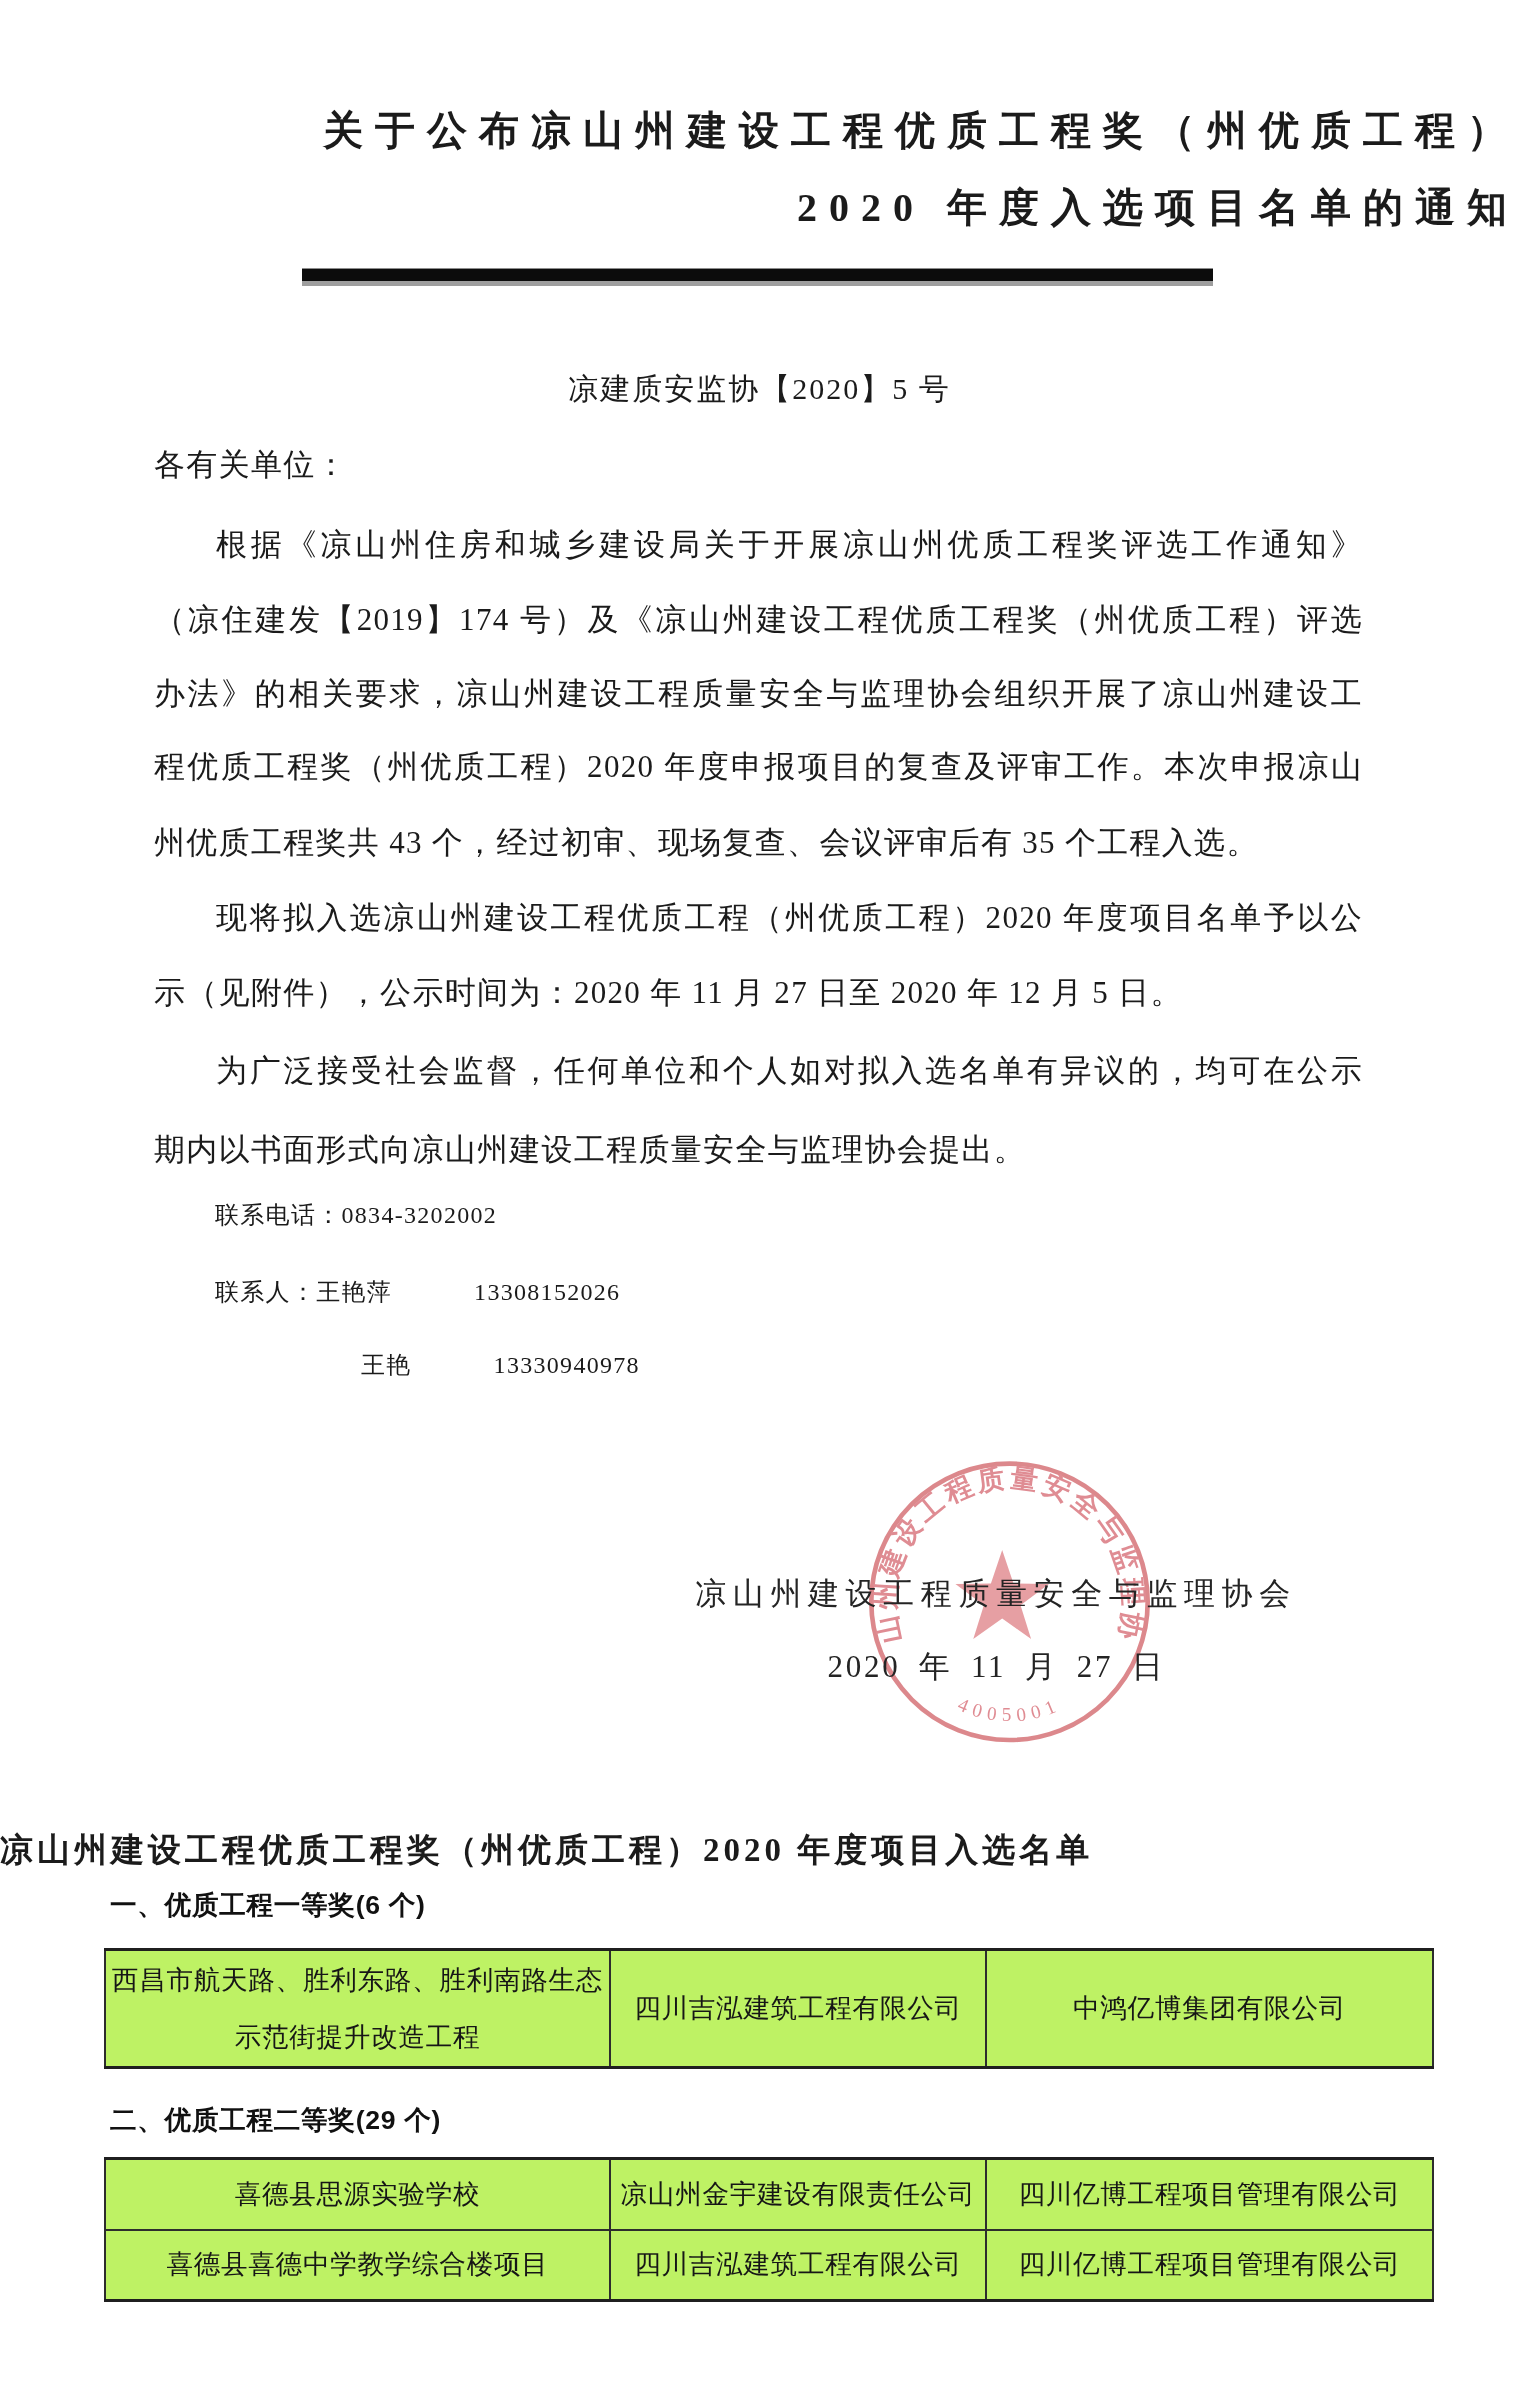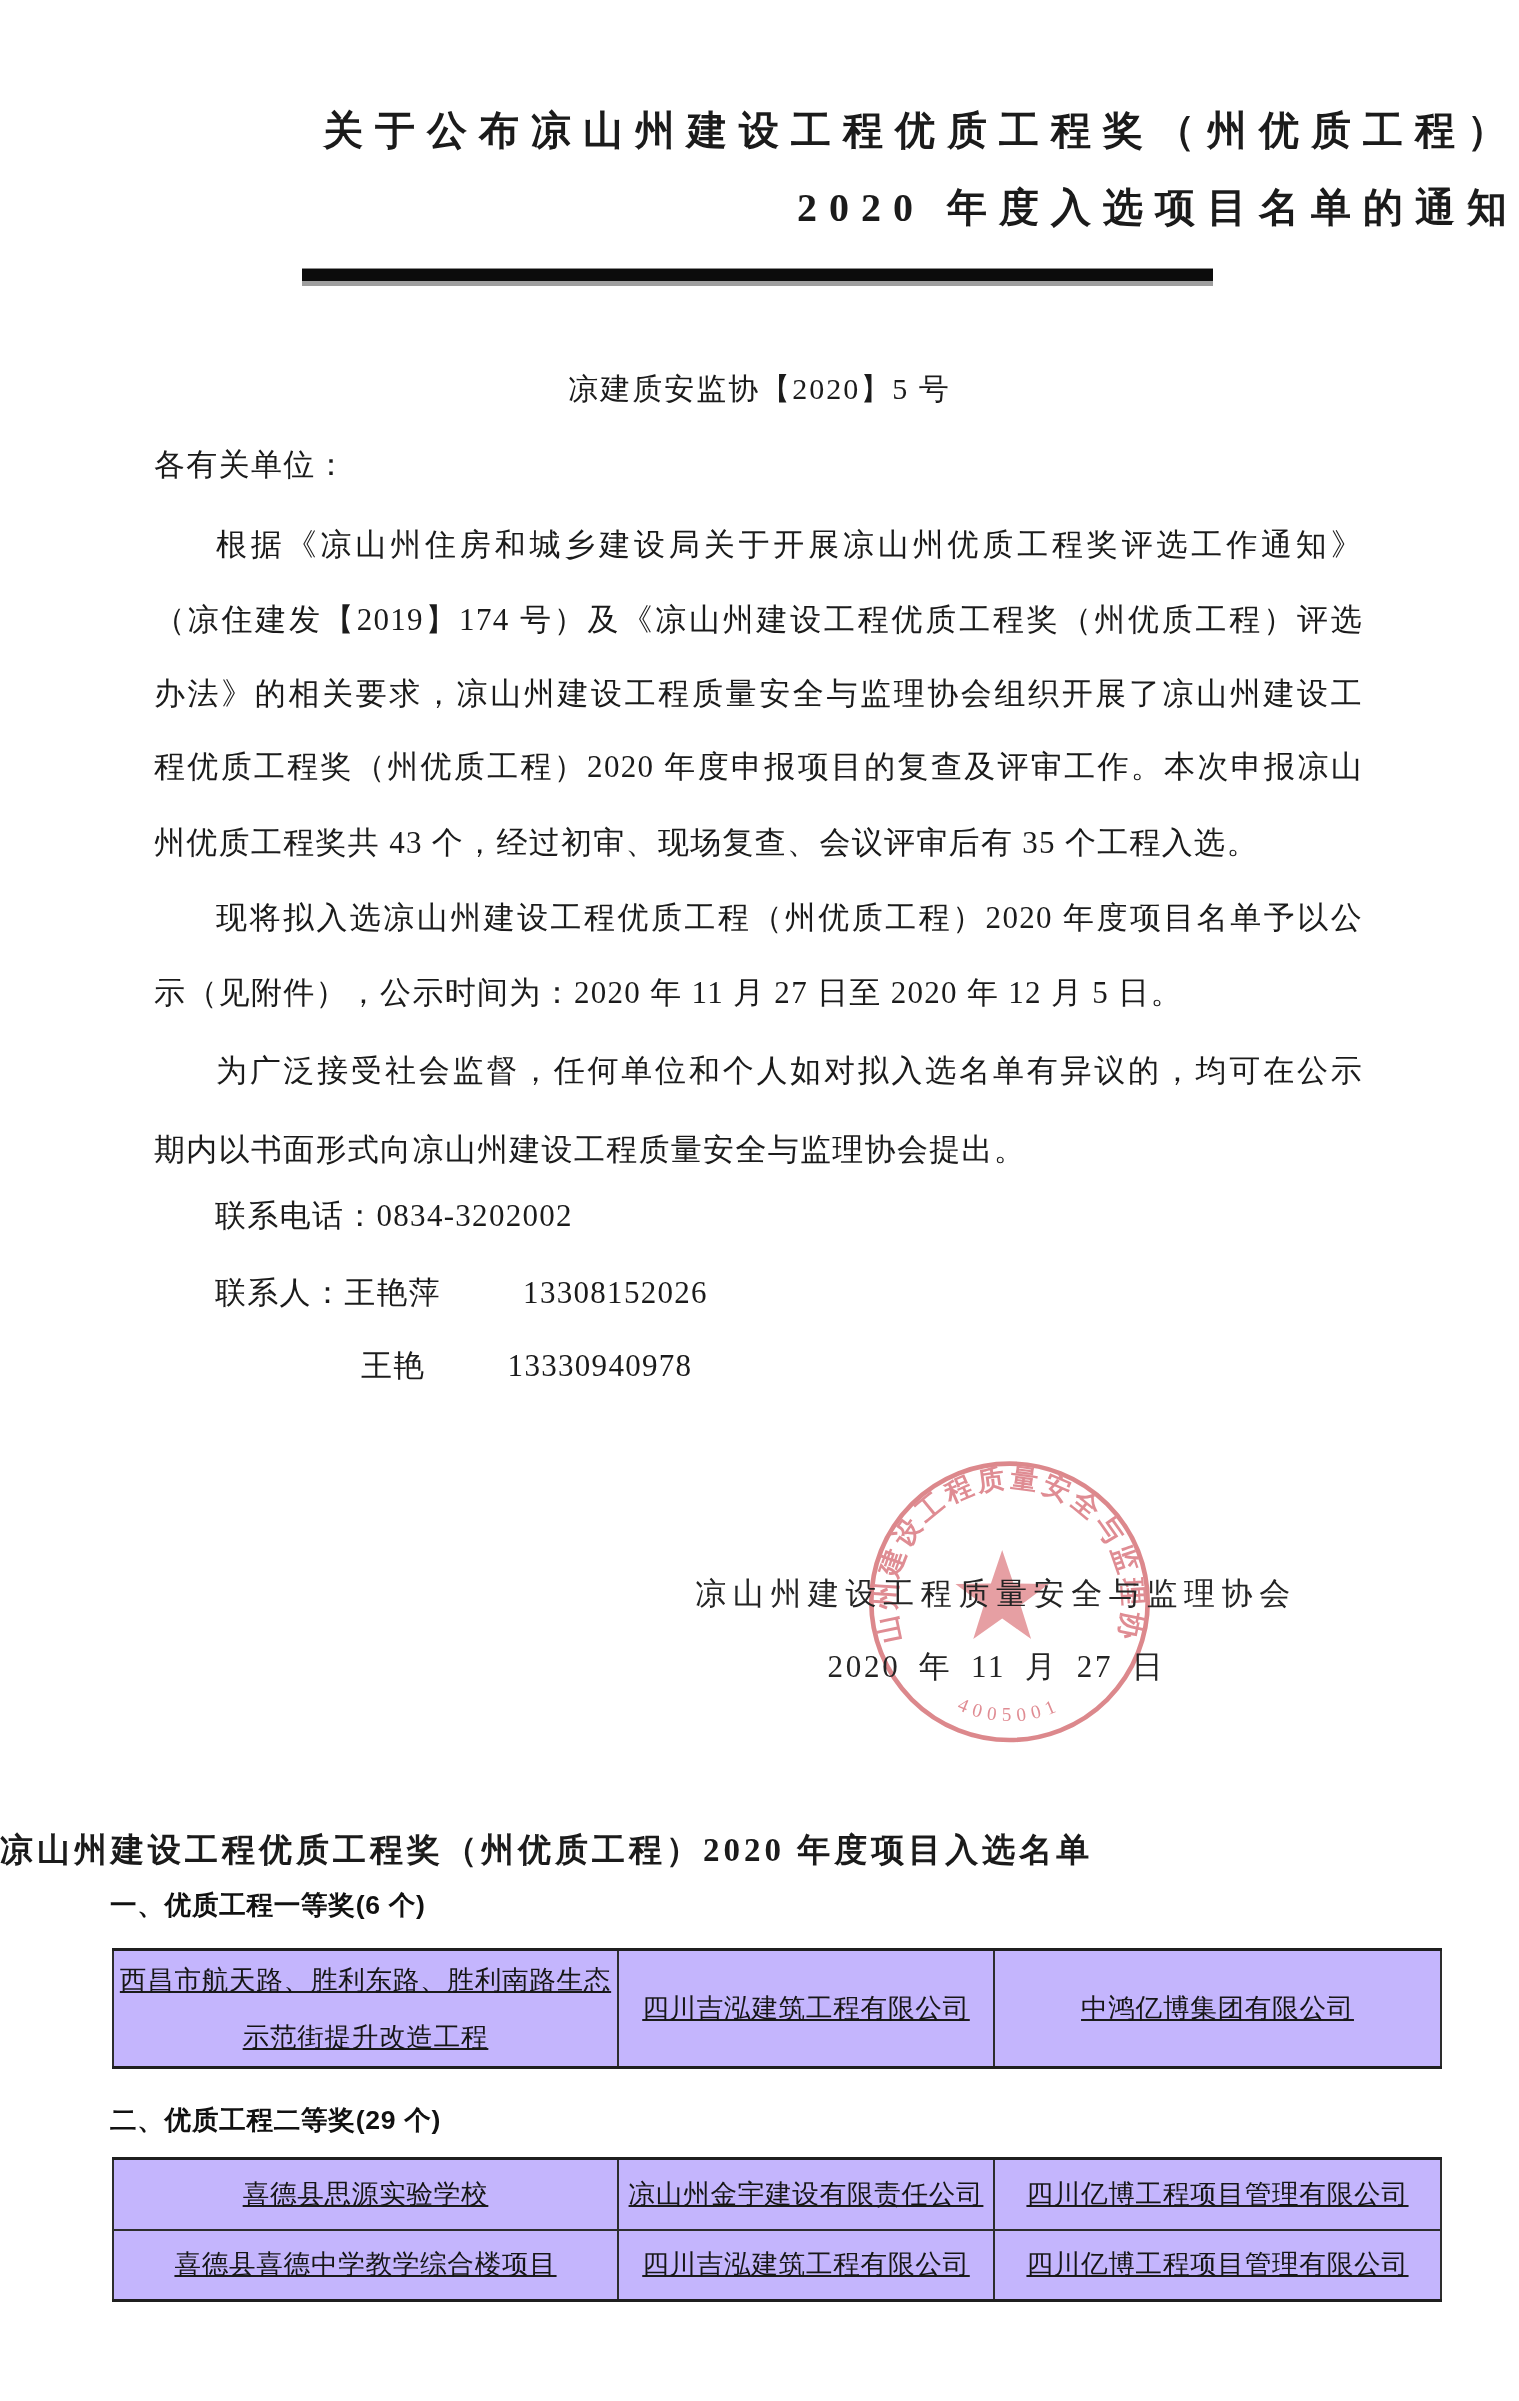--- a/index.html
+++ b/index.html
@@ -41,21 +41,21 @@
     white-space:nowrap;
     font-family:Liberation Serif, serif;
   }
   .body-line.justify{
     white-space:normal;
     text-align:justify;
     text-align-last:justify;
   }
   .body-line.indent{text-indent:62px;}
   .contact-line{
-    position:absolute;font-size:31px;line-height:37px;letter-spacing:1.3px;
+    position:absolute;font-size:24px;line-height:37px;letter-spacing:1.3px;
     white-space:nowrap;
     font-family:Liberation Serif, serif;
   }
   .gap-lg{display:inline-block;width:82px;}
   
   .sign-org{
     left:677px;top:1575px;width:638px;text-align:center;
     font-size:31px;line-height:37px;letter-spacing:6.6px;
     color:#242424;z-index:3;white-space:nowrap;
   }
@@ -71,24 +71,23 @@
     font-size:33px;font-weight:bold;letter-spacing:4px;
     line-height:45px;white-space:nowrap;
   }
   .section-heading{
     position:absolute;left:110px;
     font-family:"Liberation Sans","DejaVu Sans",sans-serif;
     font-weight:bold;font-size:26.6px;line-height:32px;letter-spacing:0.7px;
     white-space:nowrap;color:#111;
   }
   .award-table{
-    position:absolute;left:112px;width:1328px;
+    position:absolute;left:104px;width:1328px;
     border-collapse:collapse;table-layout:fixed;
-    background:#c4b5fd;
-    text-decoration:underline;
+    background:#bef264;
   }
   .award-table td{
     border:2px solid #2d2d2d;
     text-align:center;vertical-align:middle;
     font-size:26.6px;line-height:37px;letter-spacing:0.7px;
     padding:0 5.3px;color:#161616;
   }
   .award-table{border-top:3.3px solid #1f1f1f;border-bottom:3.3px solid #1f1f1f;}
   .award-table .cell-line{line-height:57px;}
   #table-1 tr{height:118px;}

